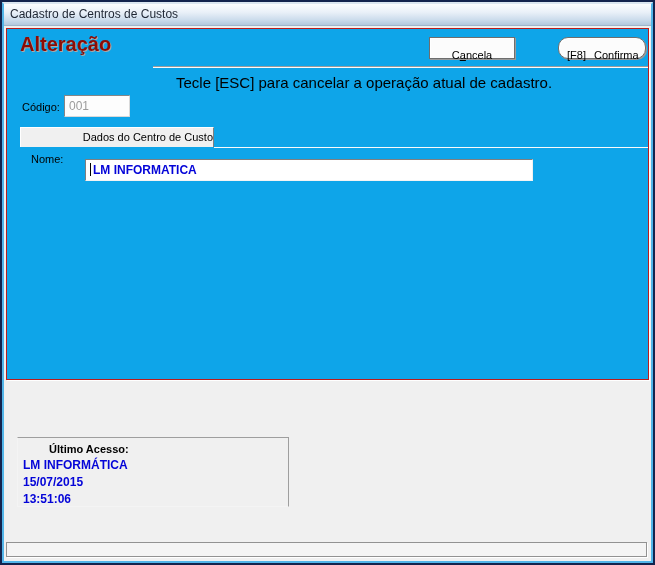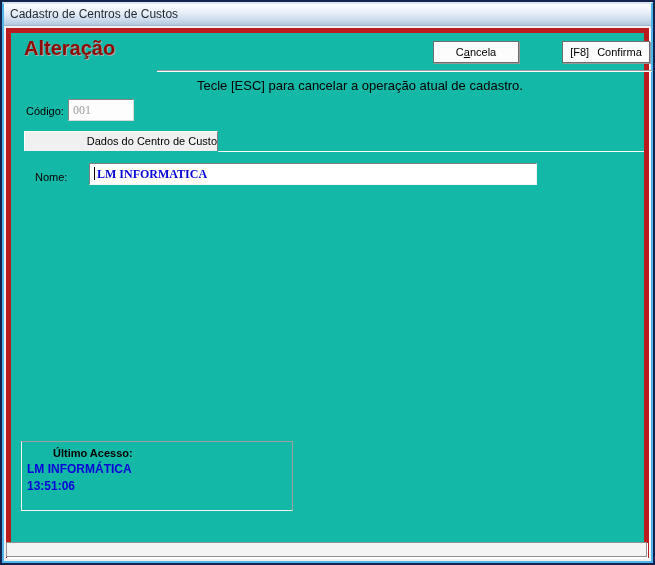--- a/index.html
+++ b/index.html
@@ -30,66 +30,66 @@
   }
   .title-text {
     position:absolute; left:6px; top:3px;
     font-size:12px; color:#1e2633; white-space:nowrap;
   }
   .client {
     position:absolute; left:0; right:0; top:22px; bottom:0;
     background:#f0f0f0;
   }
   .panel {
-    position:absolute; left:2px; top:2px; width:643px; height:530px;
+    position:absolute; left:2px; top:2px; width:643px; height:352px;
     box-sizing:border-box;
-    border:5px solid #b91c1c;
+    border:1px solid #b91c1c;
     box-shadow:1px 1px 0 #ffffff;
-    background:#14b8a6;
+    background:#0ea5e9;
   }
   .heading {
     position:absolute; left:13px; top:4px;
     font-size:20px; font-weight:bold; color:#8c0c05;
     text-shadow:1px 1px 0 #aaaaaa;
     white-space:nowrap;
   }
   .btn {
     position:absolute; box-sizing:border-box;
     height:22px; width:86px;
     background:#fcfcfc;
     border:1px solid #6e6e6e;
     box-shadow:1px 1px 0 #9a9a9a, inset 1px 1px 0 #ffffff;
     font-family:"Liberation Sans","DejaVu Sans",sans-serif;
     font-size:11px; color:#000;
     text-align:center; line-height:19px;
-    padding:0; cursor:pointer;
+    padding:8px; cursor:pointer;
     white-space:nowrap;
   }
   .btn-cancel { left:422px; top:8px; }
-  .btn-confirm { left:551px; top:8px; width:88px; }
+  .btn-confirm { left:551px; top:8px; width:88px;border-radius:10px; }
   .btn .u { text-decoration:underline; }
   .btn-confirm .key { margin-right:8px; }
   .divider {
     position:absolute; left:146px; top:37px; width:495px; height:0;
     border-top:1px solid #9b9b9b; border-bottom:1px solid #fbfbfb;
   }
   .hint {
-    position:absolute; left:186px; top:45px;
-    font-size:13px; color:#000; white-space:nowrap;
+    position:absolute; left:169px; top:45px;
+    font-size:15px; color:#000; white-space:nowrap;
   }
   .lbl { position:absolute; font-size:11px; color:#000; white-space:nowrap; }
   .lbl-codigo { left:15px; top:72px; }
-  .lbl-nome  { left:24px; top:138px;text-align:right; }
+  .lbl-nome  { left:24px; top:124px;text-align:right; }
   .field {
     position:absolute; box-sizing:border-box;
     border:1px solid;
     border-color:#7f7f7f #f0f0f0 #f4f4f4 #7f7f7f;
     font-size:12px;
     padding:3px 0 0 4px;
-    white-space:nowrap; overflow:hidden;font-family:Liberation Serif, serif;
+    white-space:nowrap; overflow:hidden;
   }
   .field-codigo {
     left:57px; top:66px; width:66px; height:22px;
     background:#fdfdfd; color:#9c9c9c;
     border-color:#868686 #d9d9d9 #d9d9d9 #868686;
     border-radius:1px;
   }
   .field-nome {
     left:78px; top:130px; width:448px; height:22px;
     background:#ffffff;
@@ -161,20 +161,21 @@
 
         <div class="tab"><span>Dados do Centro de Custo</span></div>
         <div class="page-line"></div>
 
         <span class="lbl lbl-nome">Nome:</span>
         <div class="field field-nome"><span class="caret"></span><span class="nome-text">LM INFORMATICA</span></div>
 
         <div class="lastbox">
           <div class="la-heading">Último Acesso:</div>
           <div class="la-line">LM INFORMÁTICA</div>
+          <div class="la-line">15/07/2015</div>
           <div class="la-line">13:51:06</div>
         </div>
 
       </div>
 
       <div class="statusbar"><span></span></div>
 
     </div>
   </div>
 </div>

